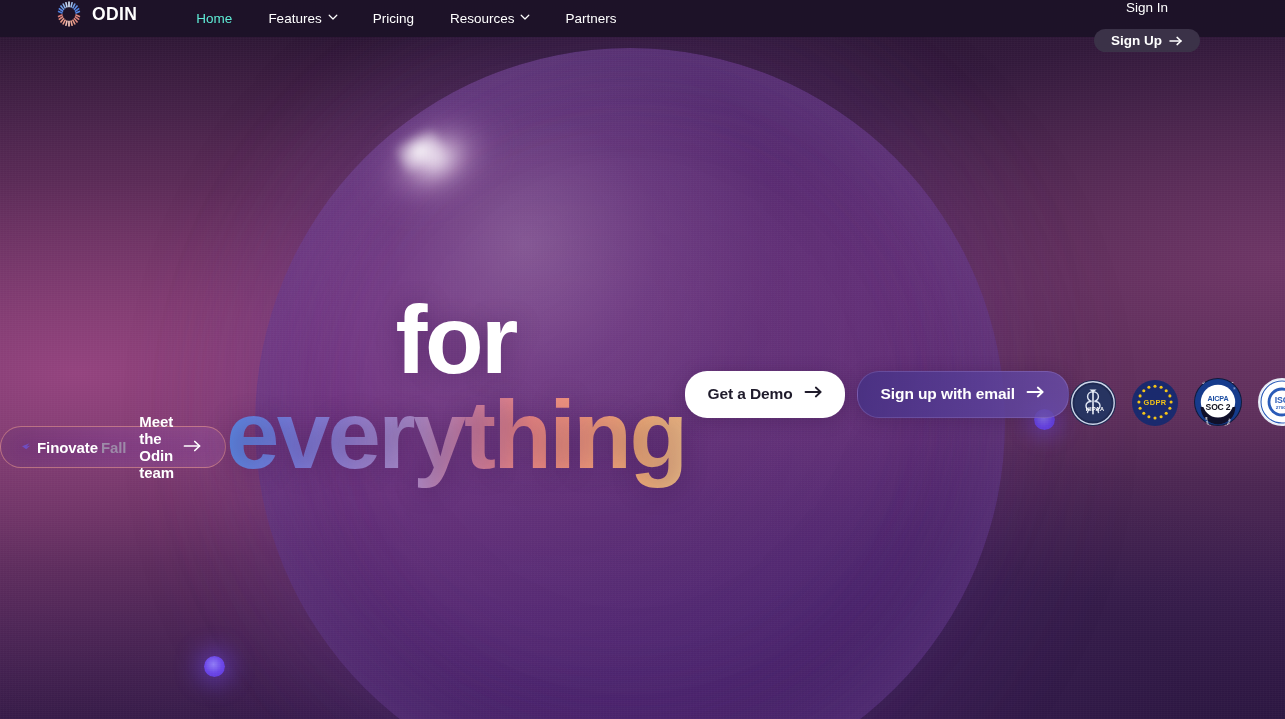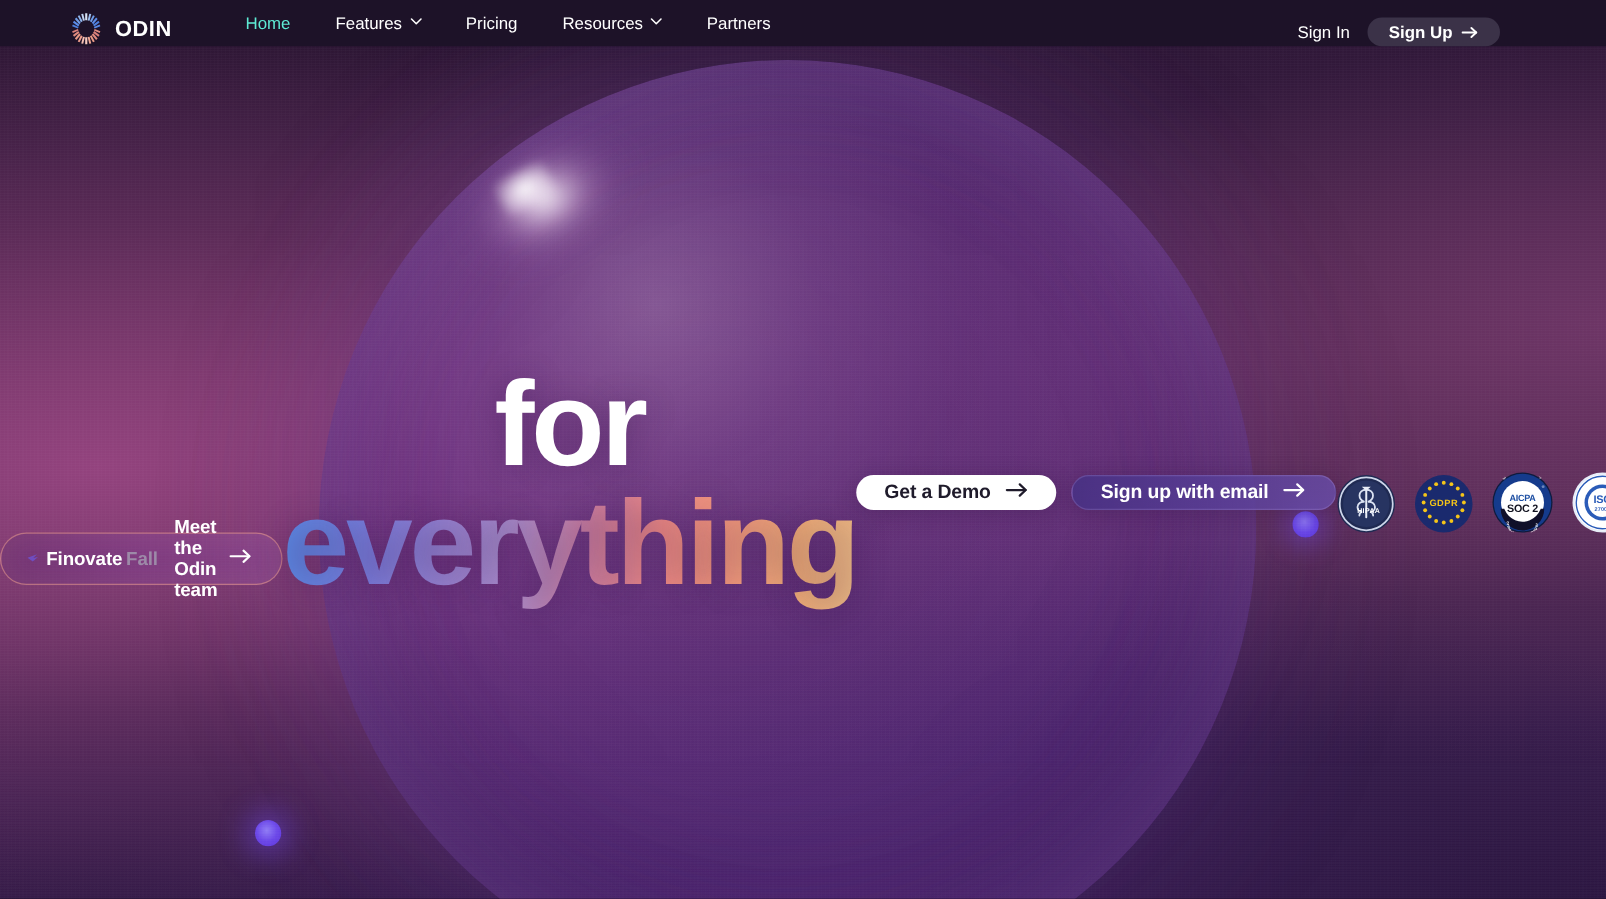--- a/index.html
+++ b/index.html
@@ -124,21 +124,21 @@
     background-image:
       repeating-linear-gradient(0deg, rgba(255,255,255,0.35) 0 1px, rgba(0,0,0,0) 1px 2px),
       repeating-linear-gradient(90deg, rgba(255,255,255,0.25) 0 1px, rgba(0,0,0,0) 1px 3px);
     pointer-events:none;
   }
 
   
   .navbar {
     position:absolute; left:0; top:0;
     width:1285px; height:37px;
-    display:flex; align-items:flex-end;
+    display:flex; align-items:flex-start;
     background:#1d1228;
     z-index:30;
   }
   .brand {
     display:flex; align-items:center; gap:9px;
     margin-left:55px;
   }
   .logo-mark {
     position:relative;
     width:28px; height:28px;
@@ -169,20 +169,21 @@
   .chev {
     display:inline-block;
     width:9px; height:9px;
     position:relative; top:-2px;
   }
   .chev svg { display:block; }
   .nav-right {
     margin-left:auto;
     display:flex; align-items:center; gap:14px;
     margin-right:85px;
+    flex-direction:column;
   }
   .signin {
     color:#ffffff; font-size:13.5px; font-weight:500;
     cursor:pointer; white-space:nowrap;
   }
   .signup-btn {
     display:flex; align-items:center; gap:7px;
     height:23px; padding:0 17px;
     border-radius:16px;
     background:#3b3248;
@@ -267,21 +268,21 @@
     text-shadow:0 1px 14px rgba(40,10,60,0.35);
   }
 
   
   .cta-row {
     margin-top:32px;
     display:flex; align-items:center; gap:12px;
   }
   .btn {
     display:flex; align-items:center; gap:11px;
-    height:28px;
+    height:47px;
     border-radius:22px;
     font-size:15.5px; font-weight:600;
     letter-spacing:-0.1px;
     cursor:pointer;
     white-space:nowrap;
   }
   .btn-demo {
     padding:0 22px;
     background:#ffffff;
     color:#1f1b2b;

